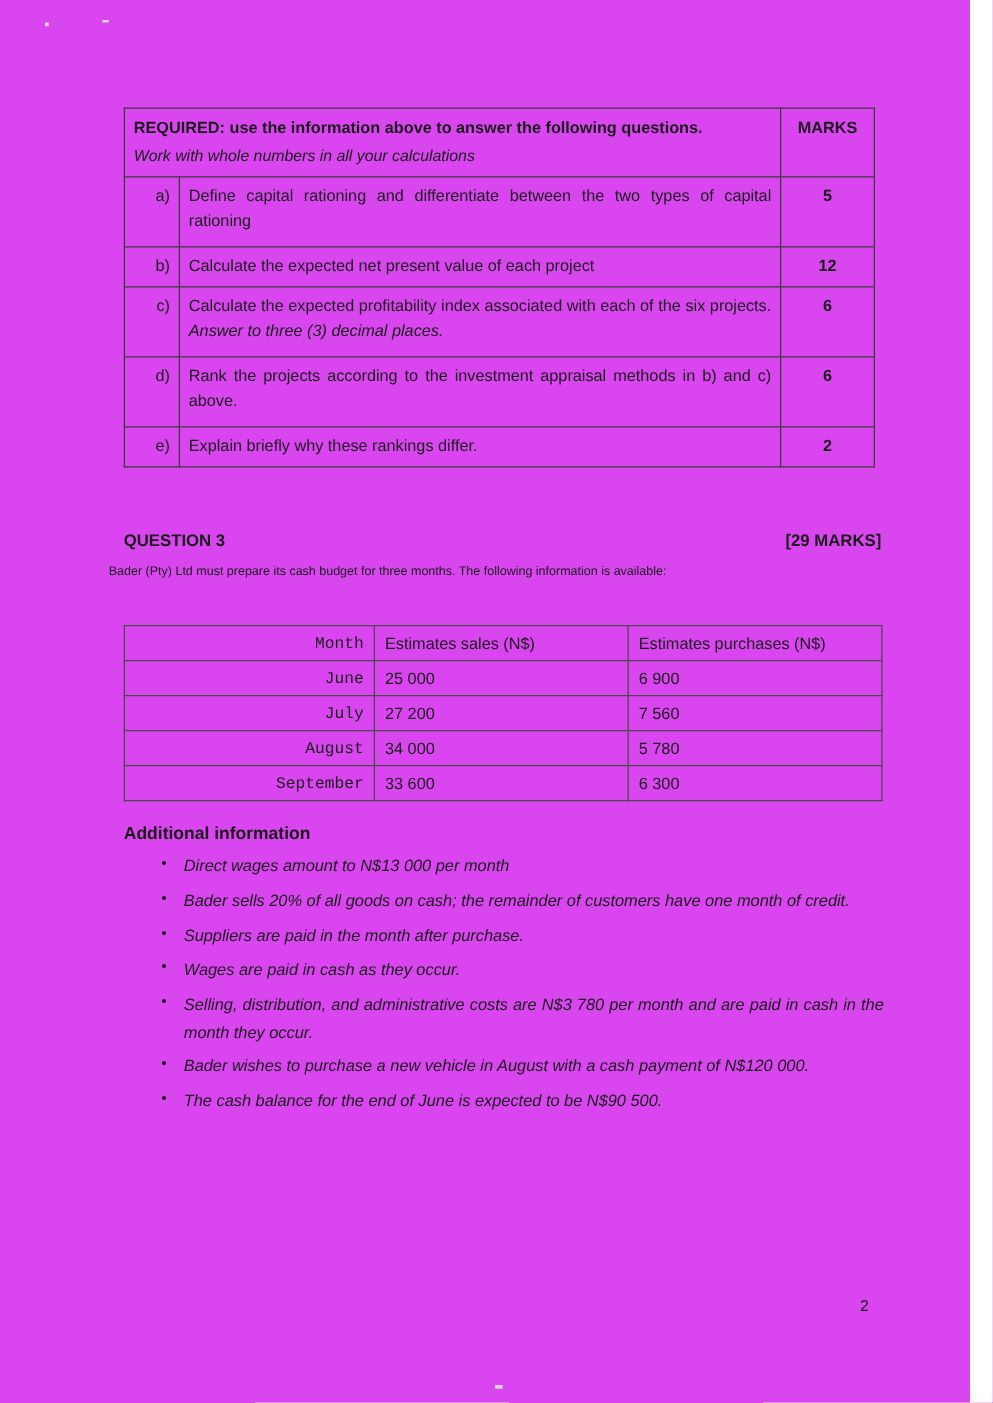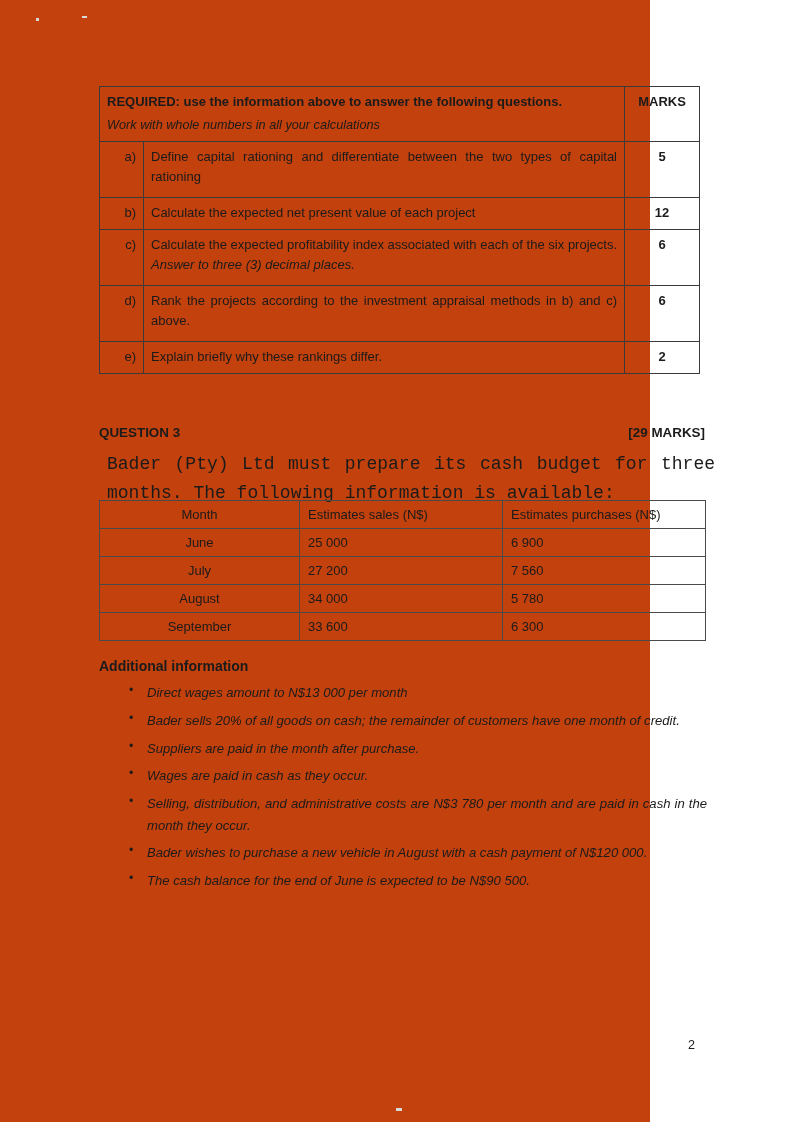--- a/index.html
+++ b/index.html
@@ -11,23 +11,23 @@
     width: 794px;
     height: 1122px;
     position: relative;
     font-family: "Liberation Sans", sans-serif;
     color: #1b1b1b;
     overflow: hidden;
   }
   .page {
     position: absolute;
     left: 0; top: 0;
-    width: 650px;
+    width: 776px;
     height: 1122px;
-    background: #c2410c;
+    background: #d946ef;
   }
   
   .required-table {
     position: absolute;
     left: 99px;
     top: 86px;
     width: 600px;
     border-collapse: collapse;
     table-layout: fixed;
   }
@@ -83,45 +83,44 @@
     top: 425px;
     width: 606px;
     display: flex;
     justify-content: space-between;
     font-weight: bold;
     font-size: 13.4px;
     gap: 13px;
   }
   .q3-intro {
     position: absolute;
-    left: 107px;
+    left: 87px;
     top: 450px;
     width: 608px;
-    font-size: 18px;
+    font-size: 10px;
     line-height: 1.62;
     text-align: justify;
-    font-family: Liberation Mono, monospace;
   }
 
   
   .est-table {
     position: absolute;
     left: 99px;
     top: 500px;
     width: 606px;
     border-collapse: collapse;
     table-layout: fixed;
   }
   .est-table td {
     border: 1px solid #4a4a4a;
     font-size: 13.0px;
     padding: 5px 8px;
     height: 17px;
   }
-  .est-table .col-month { width: 200px; text-align: center; }
+  .est-table .col-month { width: 200px; text-align: right; font-family: Liberation Mono, monospace; }
   .est-table .col-num { text-align: left; }
 
   
   .add-head {
     position: absolute;
     left: 99px;
     top: 658px;
     font-weight: bold;
     font-size: 14px;
   }

